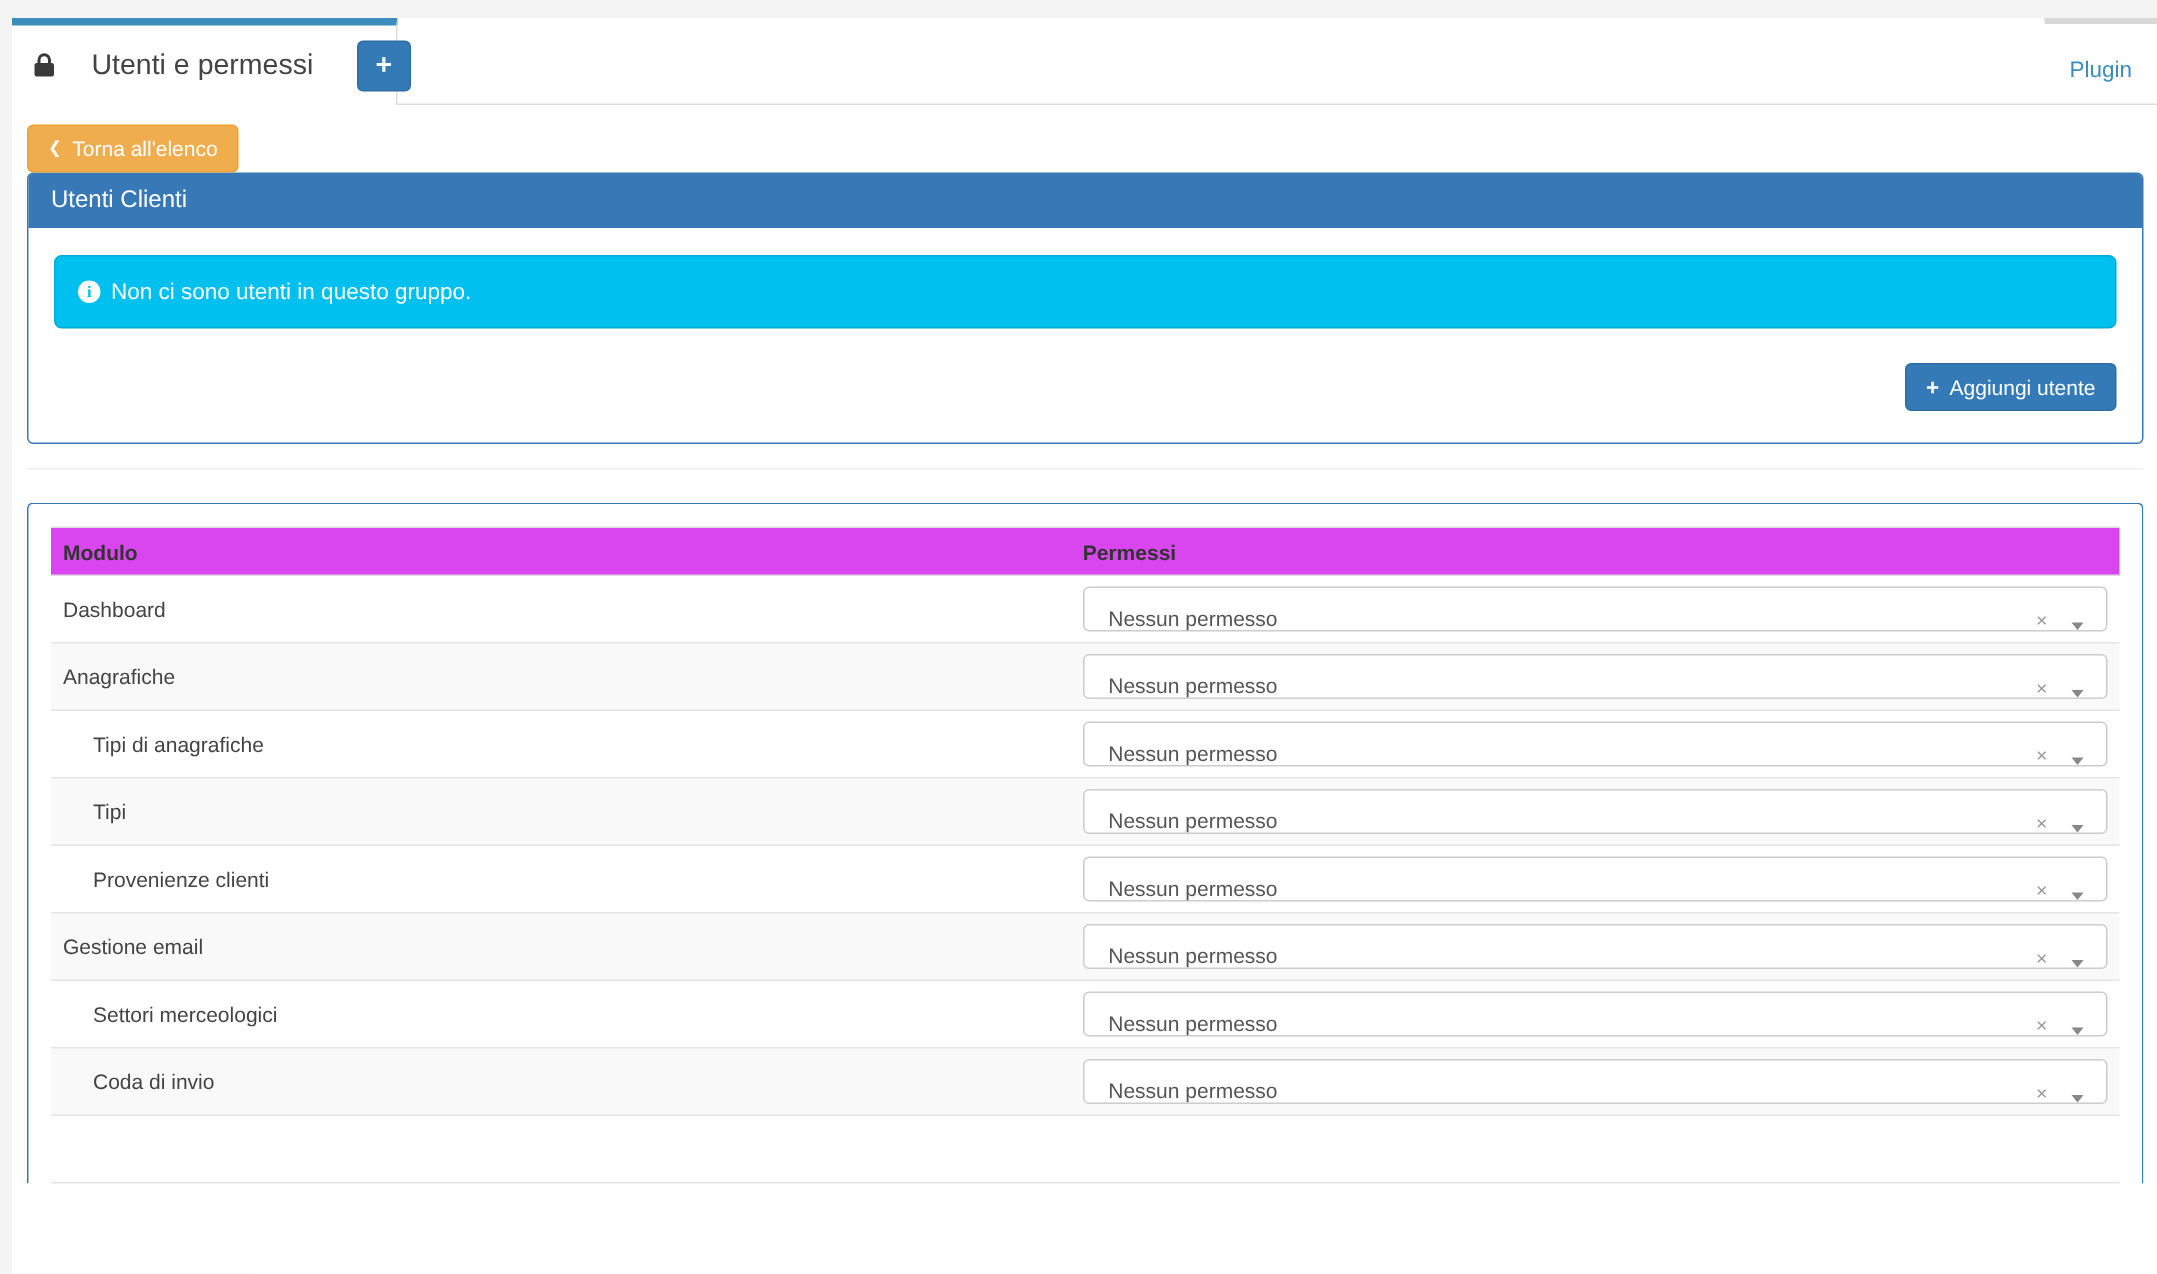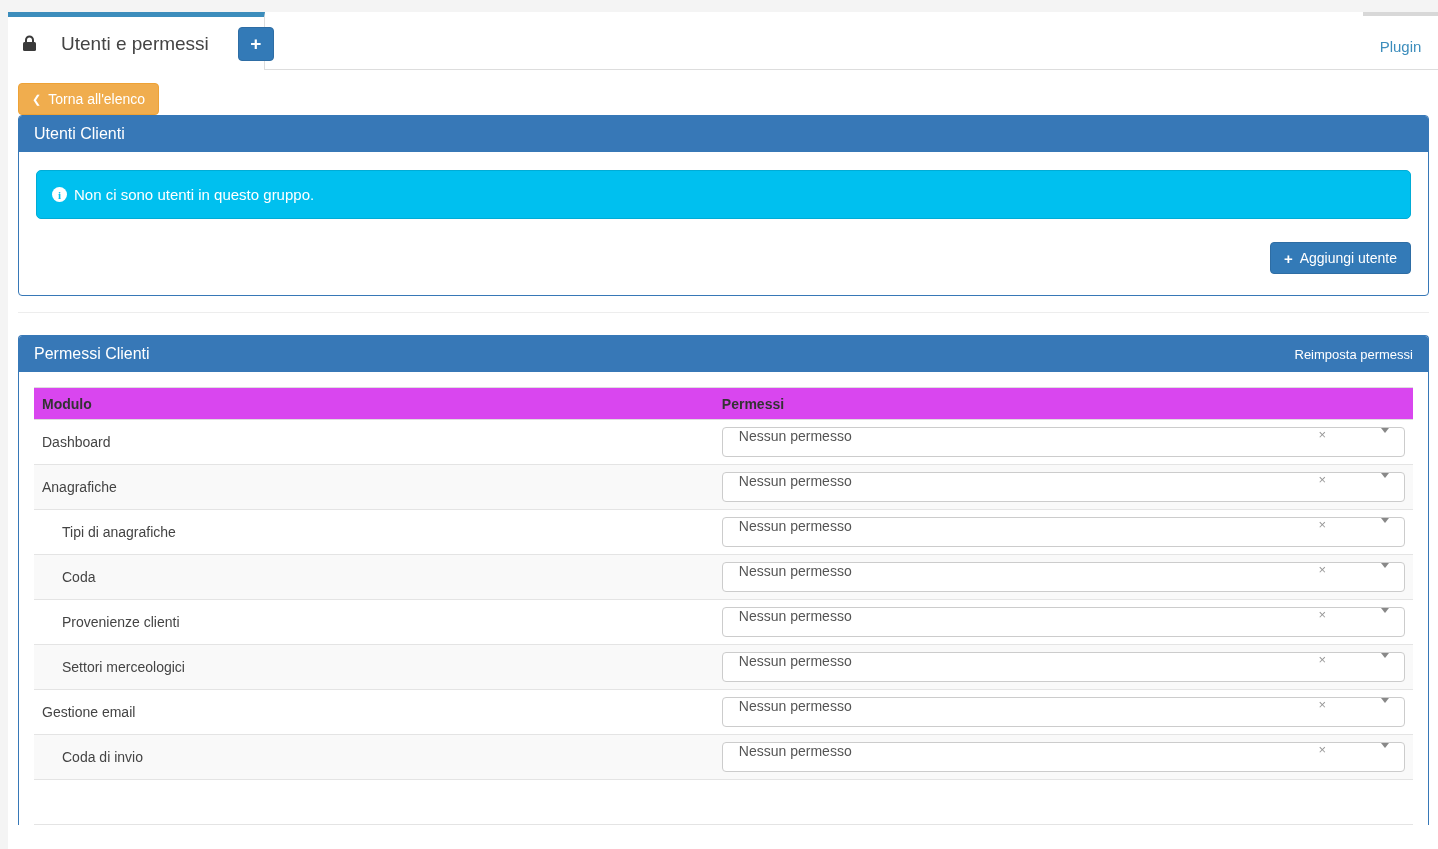--- a/index.html
+++ b/index.html
@@ -94,22 +94,22 @@
     height:45px; padding:7px 8px; border-bottom:1px solid #e4e4e4;
     vertical-align:middle; color:#444;
   }
   tbody tr:nth-child(even) { background:#f9f9f9; }
   .module-label { padding-left:0; display:block; }
   .module-label.indent { padding-left:20px; }
   
   .sel {
     height:30px; width:100%; background:#fff;
     border:1px solid #ccc; border-radius:4px;
-    display:flex; align-items:flex-start; padding:0 12px 0 16px;
-    color:#555; cursor:pointer; position:relative;gap:39px;
+    display:flex; align-items:flex-end; padding:0 12px 0 16px;
+    color:#555; cursor:pointer; position:relative;
   }
   .sel .sel-value { font-size:14px; }
   .sel .sel-clear {
     margin-left:auto; color:#999; font-size:13px; line-height:1; cursor:pointer;
     padding-right:16px;
   }
   .sel .caret-down-icon {
     width:0; height:0; border-left:4px solid transparent; border-right:4px solid transparent;
     border-top:5px solid #888; margin-right:3px;
   }
@@ -158,24 +158,20 @@
           <span class="plus-glyph">+</span>
           <span>Aggiungi utente</span>
         </button>
       </div>
     </div>
   </div>
 
   <hr class="hr">
 
   <div class="panel panel-perms">
-    <div class="panel-heading">
-      <span>Permessi Clienti</span>
-      <span class="heading-link">Reimposta permessi</span>
-    </div>
     <div class="panel-body">
       <table>
         <thead>
           <tr>
             <th>Modulo</th>
             <th>Permessi</th>
           </tr>
         </thead>
         <tbody>
   <tr>
@@ -213,21 +209,21 @@
         <span class="sel-value">Nessun permesso</span>
         <span class="sel-clear">×</span>
         <span class="caret-down-icon"></span>
       </div>
     </td>
   </tr>
 
 
   <tr>
     <td>
-      <span class="module-label indent">Coda</span>
+      <span class="module-label indent">Tipi</span>
     </td>
     <td>
       <div class="sel">
         <span class="sel-value">Nessun permesso</span>
         <span class="sel-clear">×</span>
         <span class="caret-down-icon"></span>
       </div>
     </td>
   </tr>
 
@@ -239,34 +235,34 @@
       <div class="sel">
         <span class="sel-value">Nessun permesso</span>
         <span class="sel-clear">×</span>
         <span class="caret-down-icon"></span>
       </div>
     </td>
   </tr>
 
   <tr>
     <td>
+      <span class="module-label">Gestione email</span>
+    </td>
+    <td>
+      <div class="sel">
+        <span class="sel-value">Nessun permesso</span>
+        <span class="sel-clear">×</span>
+        <span class="caret-down-icon"></span>
+      </div>
+    </td>
+  </tr>
+
+  <tr>
+    <td>
       <span class="module-label indent">Settori merceologici</span>
-    </td>
-    <td>
-      <div class="sel">
-        <span class="sel-value">Nessun permesso</span>
-        <span class="sel-clear">×</span>
-        <span class="caret-down-icon"></span>
-      </div>
-    </td>
-  </tr>
-
-  <tr>
-    <td>
-      <span class="module-label">Gestione email</span>
     </td>
     <td>
       <div class="sel">
         <span class="sel-value">Nessun permesso</span>
         <span class="sel-clear">×</span>
         <span class="caret-down-icon"></span>
       </div>
     </td>
   </tr>
 

